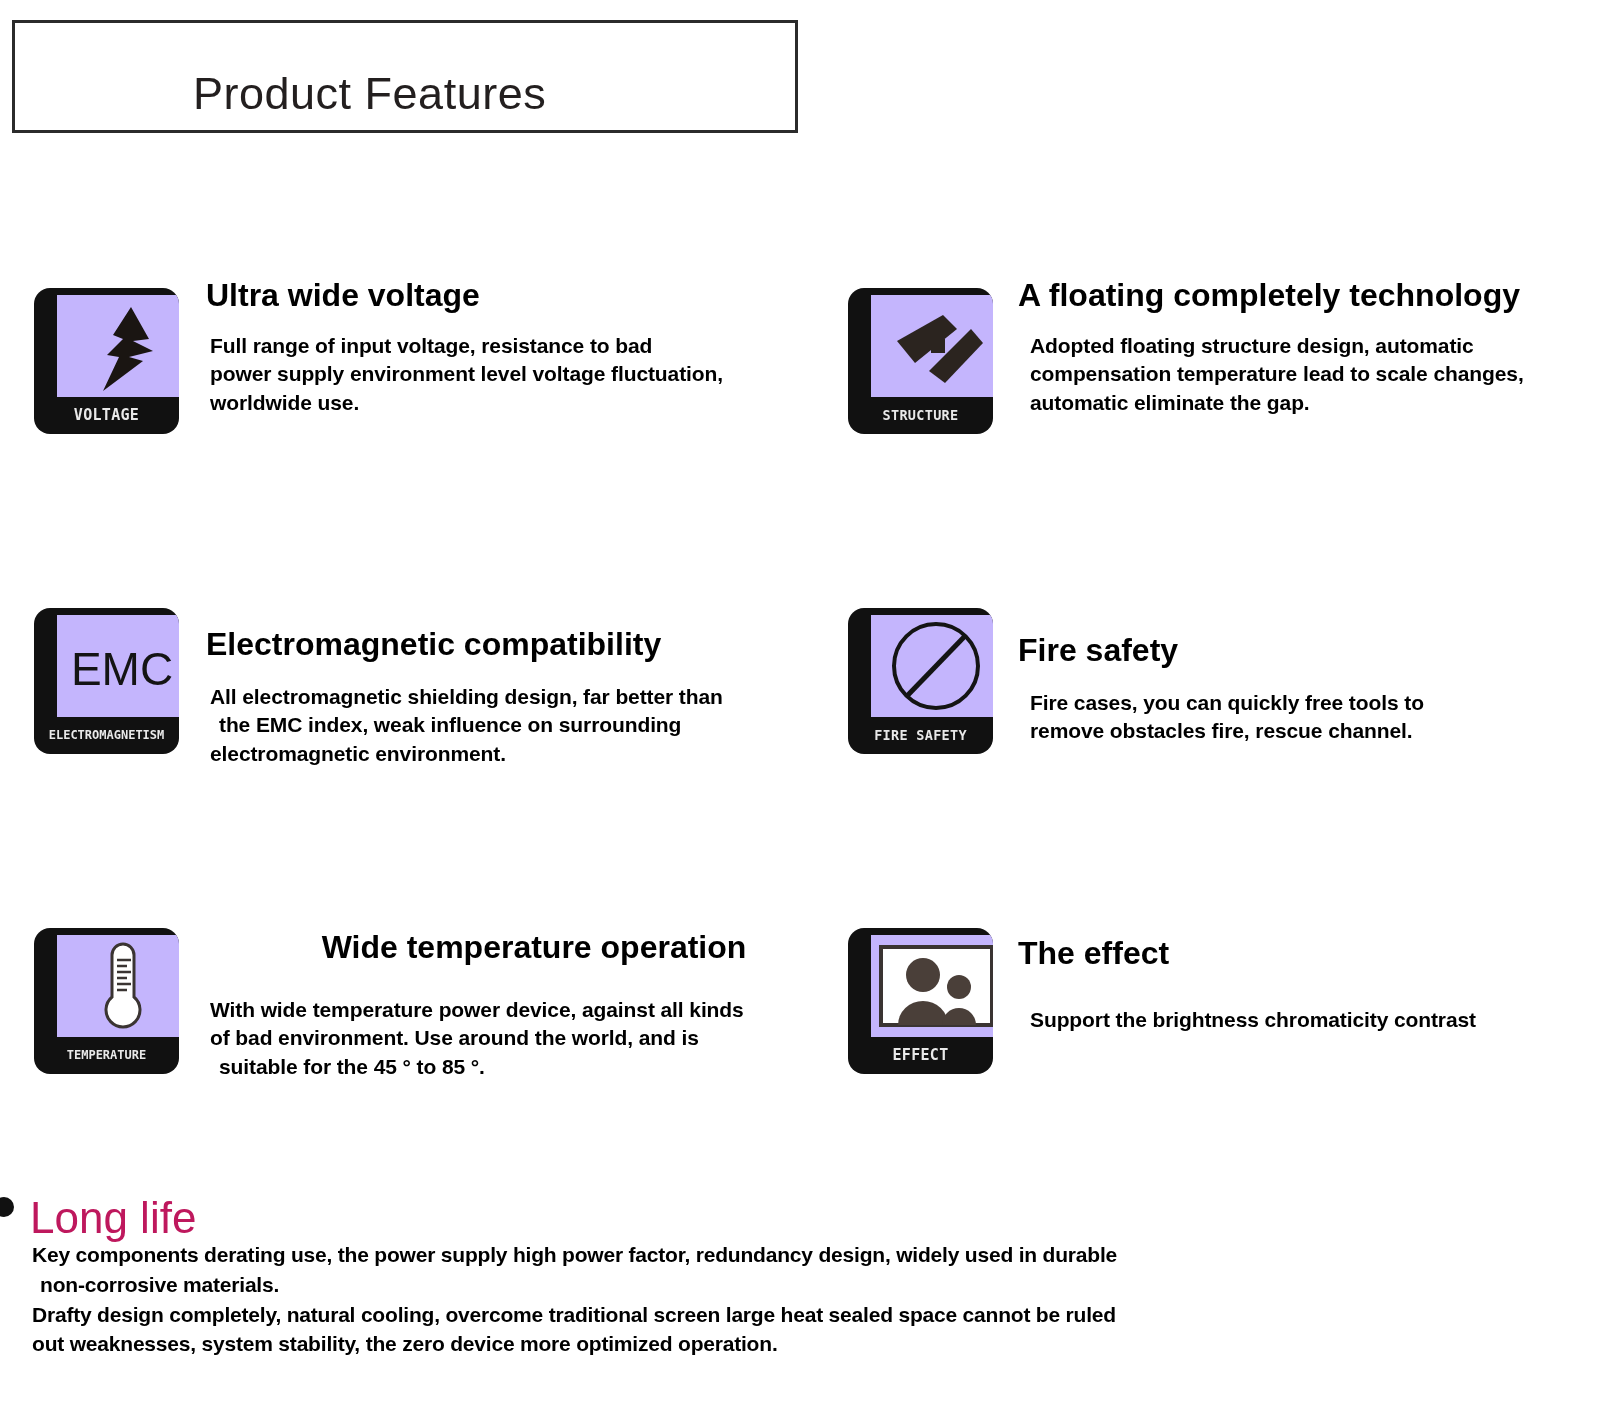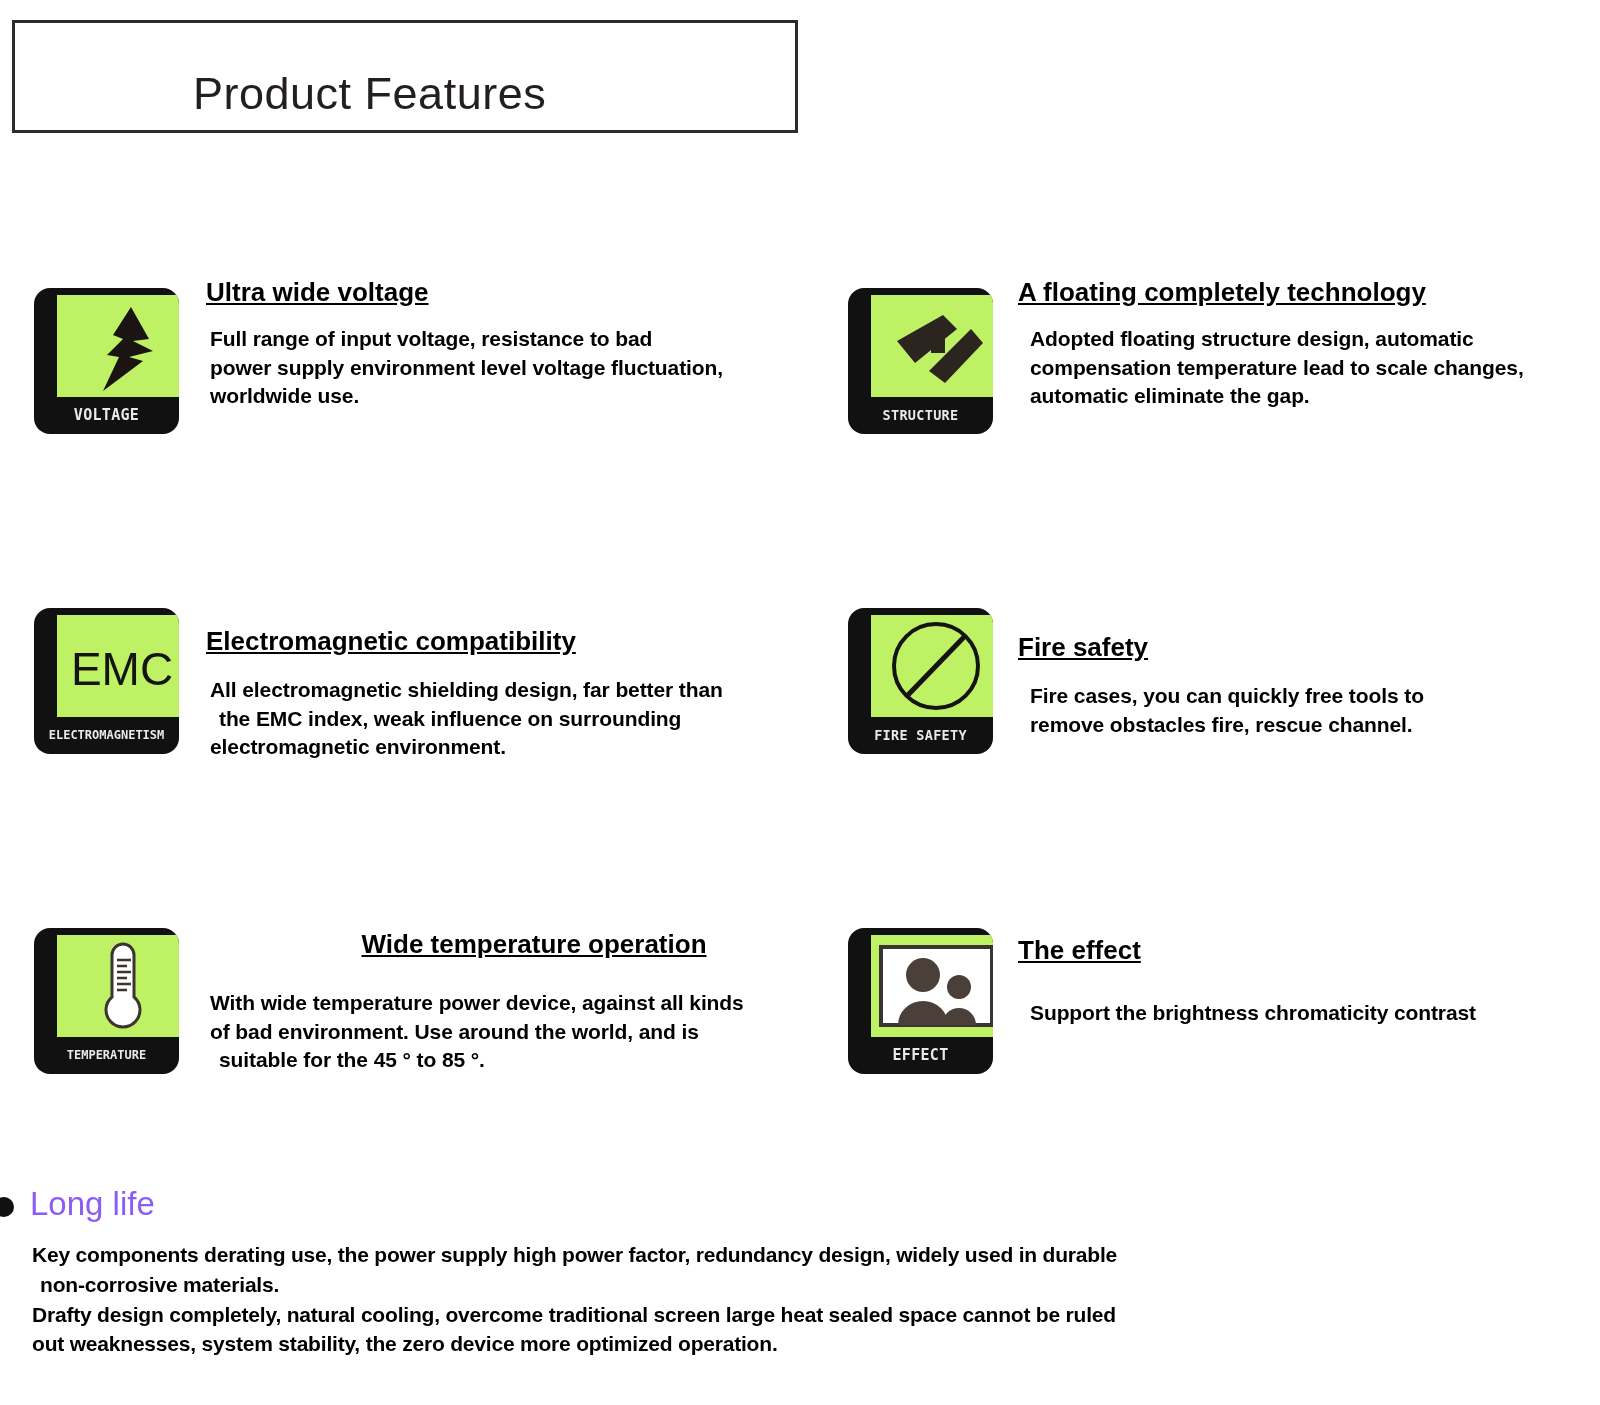--- a/index.html
+++ b/index.html
@@ -69,21 +69,21 @@
     background: #111111;
     border-radius: 16px;
     box-sizing: border-box;
     padding: 7px 7px 0 23px;
     overflow: hidden;
   }
   .icon-face {
     position: relative;
     width: 144px;
     height: 102px;
-    background: #bef264;
+    background: #c4b5fd;
     overflow: hidden;
   }
   .icon-caption {
     position: absolute;
     left: 0;
     bottom: 0;
     width: 145px;
     height: 37px;
     line-height: 37px;
     text-align: center;
@@ -104,26 +104,25 @@
 
   
   .feature-text {
     position: absolute;
     top: 0;
   }
   .col-left  .feature-text { left: 164px; width: 650px; }
   .col-right .feature-text { left: 170px; width: 580px; }
 
   .feature-title {
-    font-size: 26px;
+    font-size: 32px;
     font-weight: 700;
     line-height: 1.12;
     margin: 0 0 18px 0;
     white-space: nowrap;
-    text-decoration: underline;
   }
   .feature-title.indent-1 { padding-left: 8px; }
   .feature-title.indent-2 { padding-left: 22px; text-align: center; }
 
   .feature-body {
     font-size: 21px;
     font-weight: 700;
     line-height: 1.36;
     margin: 12px;
     letter-spacing: -0.1px;
@@ -152,24 +151,24 @@
     left: -6px;
     top: 12px;
     width: 20px;
     height: 20px;
     background: #111111;
     border-radius: 50%;
   }
   .ll-title {
     position: absolute;
     left: 30px;
-    top: 0;
-    font-size: 33px;
+    top: 8px;
+    font-size: 44px;
     font-weight: 400;
-    color: #8b5cf6;
+    color: #be185d;
     white-space: nowrap;
   }
   .ll-body {
     position: absolute;
     left: 32px;
     top: 55px;
     width: 1480px;
     font-size: 21px;
     font-weight: 700;
     line-height: 1.42;

